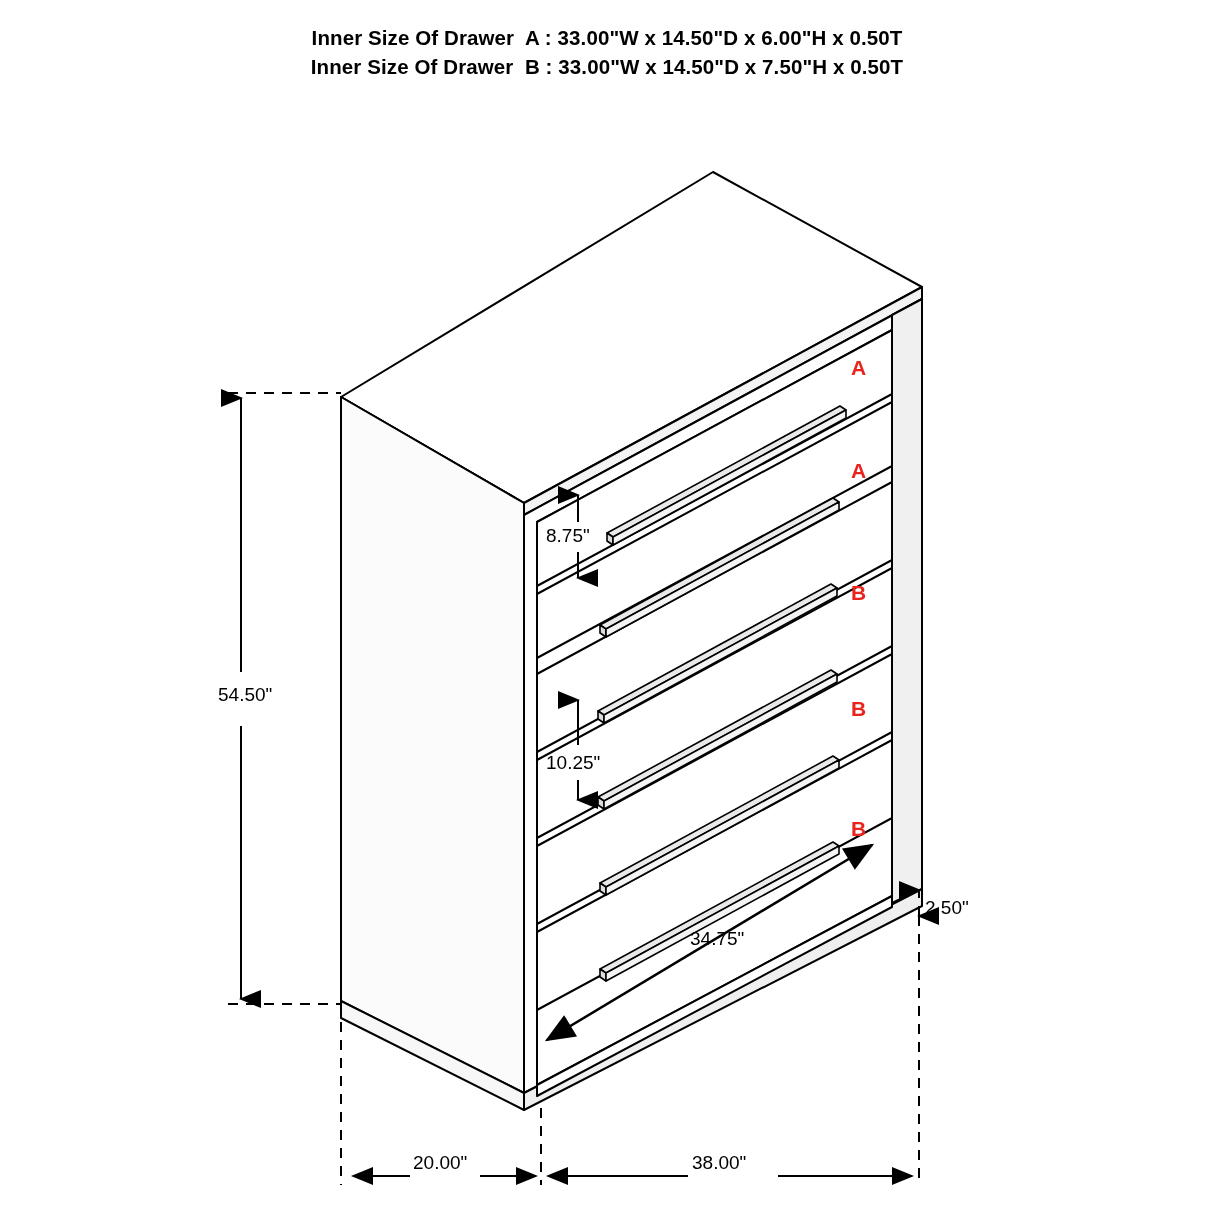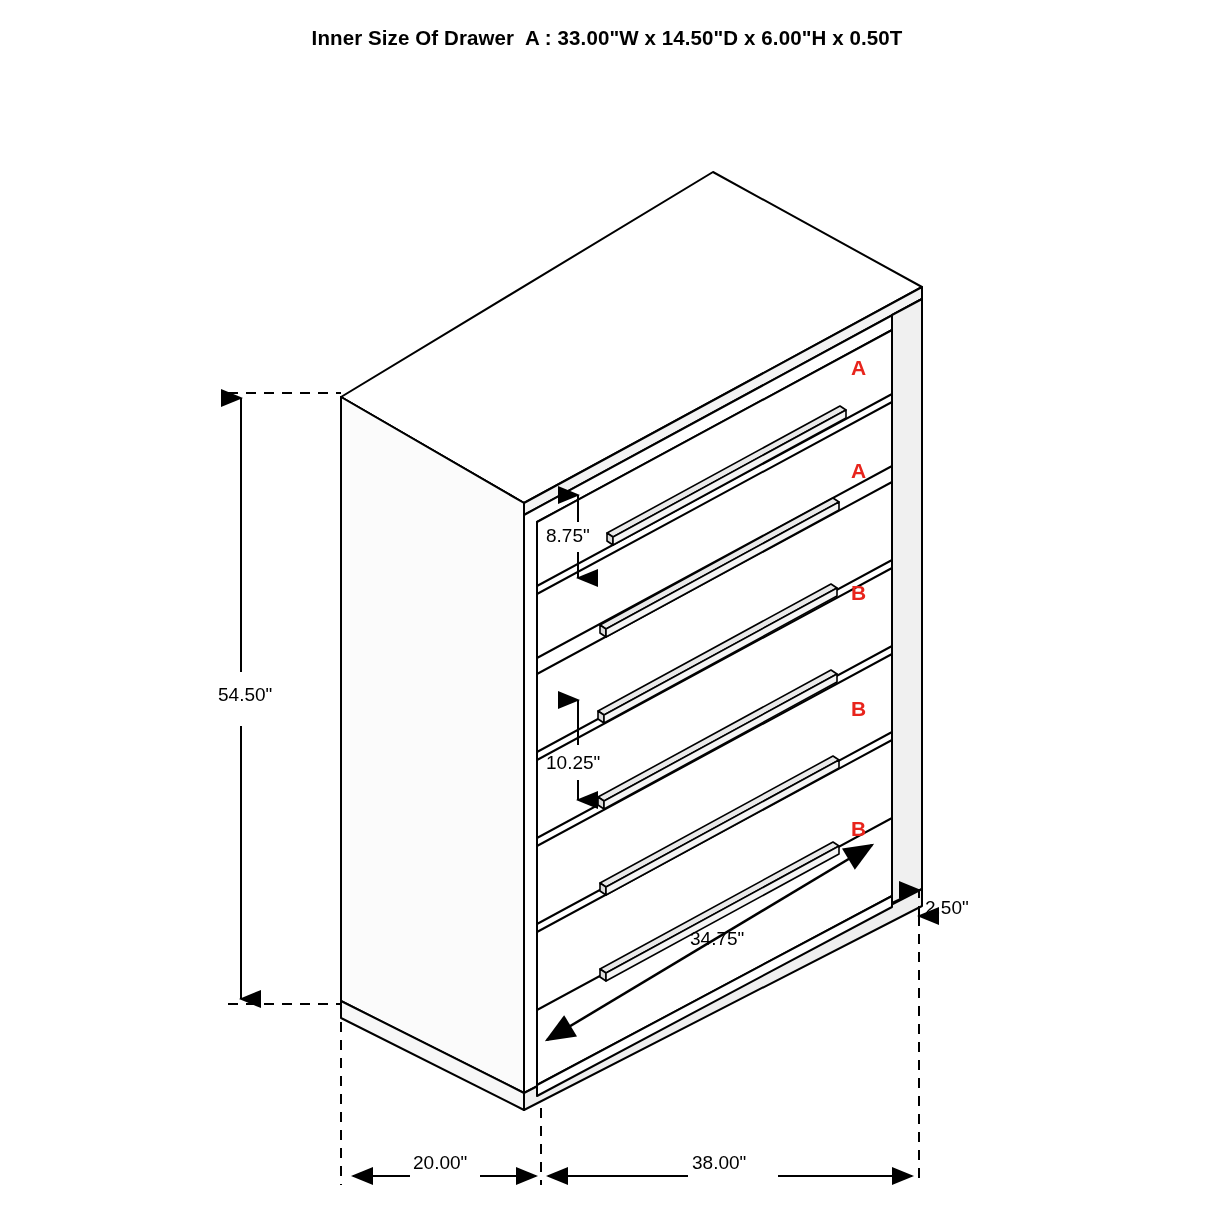--- a/index.html
+++ b/index.html
@@ -51,20 +51,21 @@
     white-space: nowrap;
     font-family: "Liberation Sans", sans-serif;
   }
 </style>
 </head>
 <body>
 
 <div id="stage">
 
   <div class="hdr" id="hdr1">Inner Size Of Drawer  A : 33.00"W x 14.50"D x 6.00"H x 0.50T</div>
+  <div class="hdr" id="hdr2">Inner Size Of Drawer  B : 33.00"W x 14.50"D x 7.50"H x 0.50T</div>
 
   <svg width="1214" height="1214" viewBox="0 0 1214 1214">
     <defs>
       <marker id="arrUp" markerWidth="10" markerHeight="12" refX="5" refY="1" orient="auto">
         <path d="M5,0 L0.5,11 L9.5,11 Z" fill="#000"></path>
       </marker>
       <marker id="arrDn" markerWidth="10" markerHeight="12" refX="5" refY="11" orient="auto">
         <path d="M5,12 L0.5,1 L9.5,1 Z" fill="#000"></path>
       </marker>
       <marker id="arrL" markerWidth="12" markerHeight="10" refX="1" refY="5" orient="auto">

